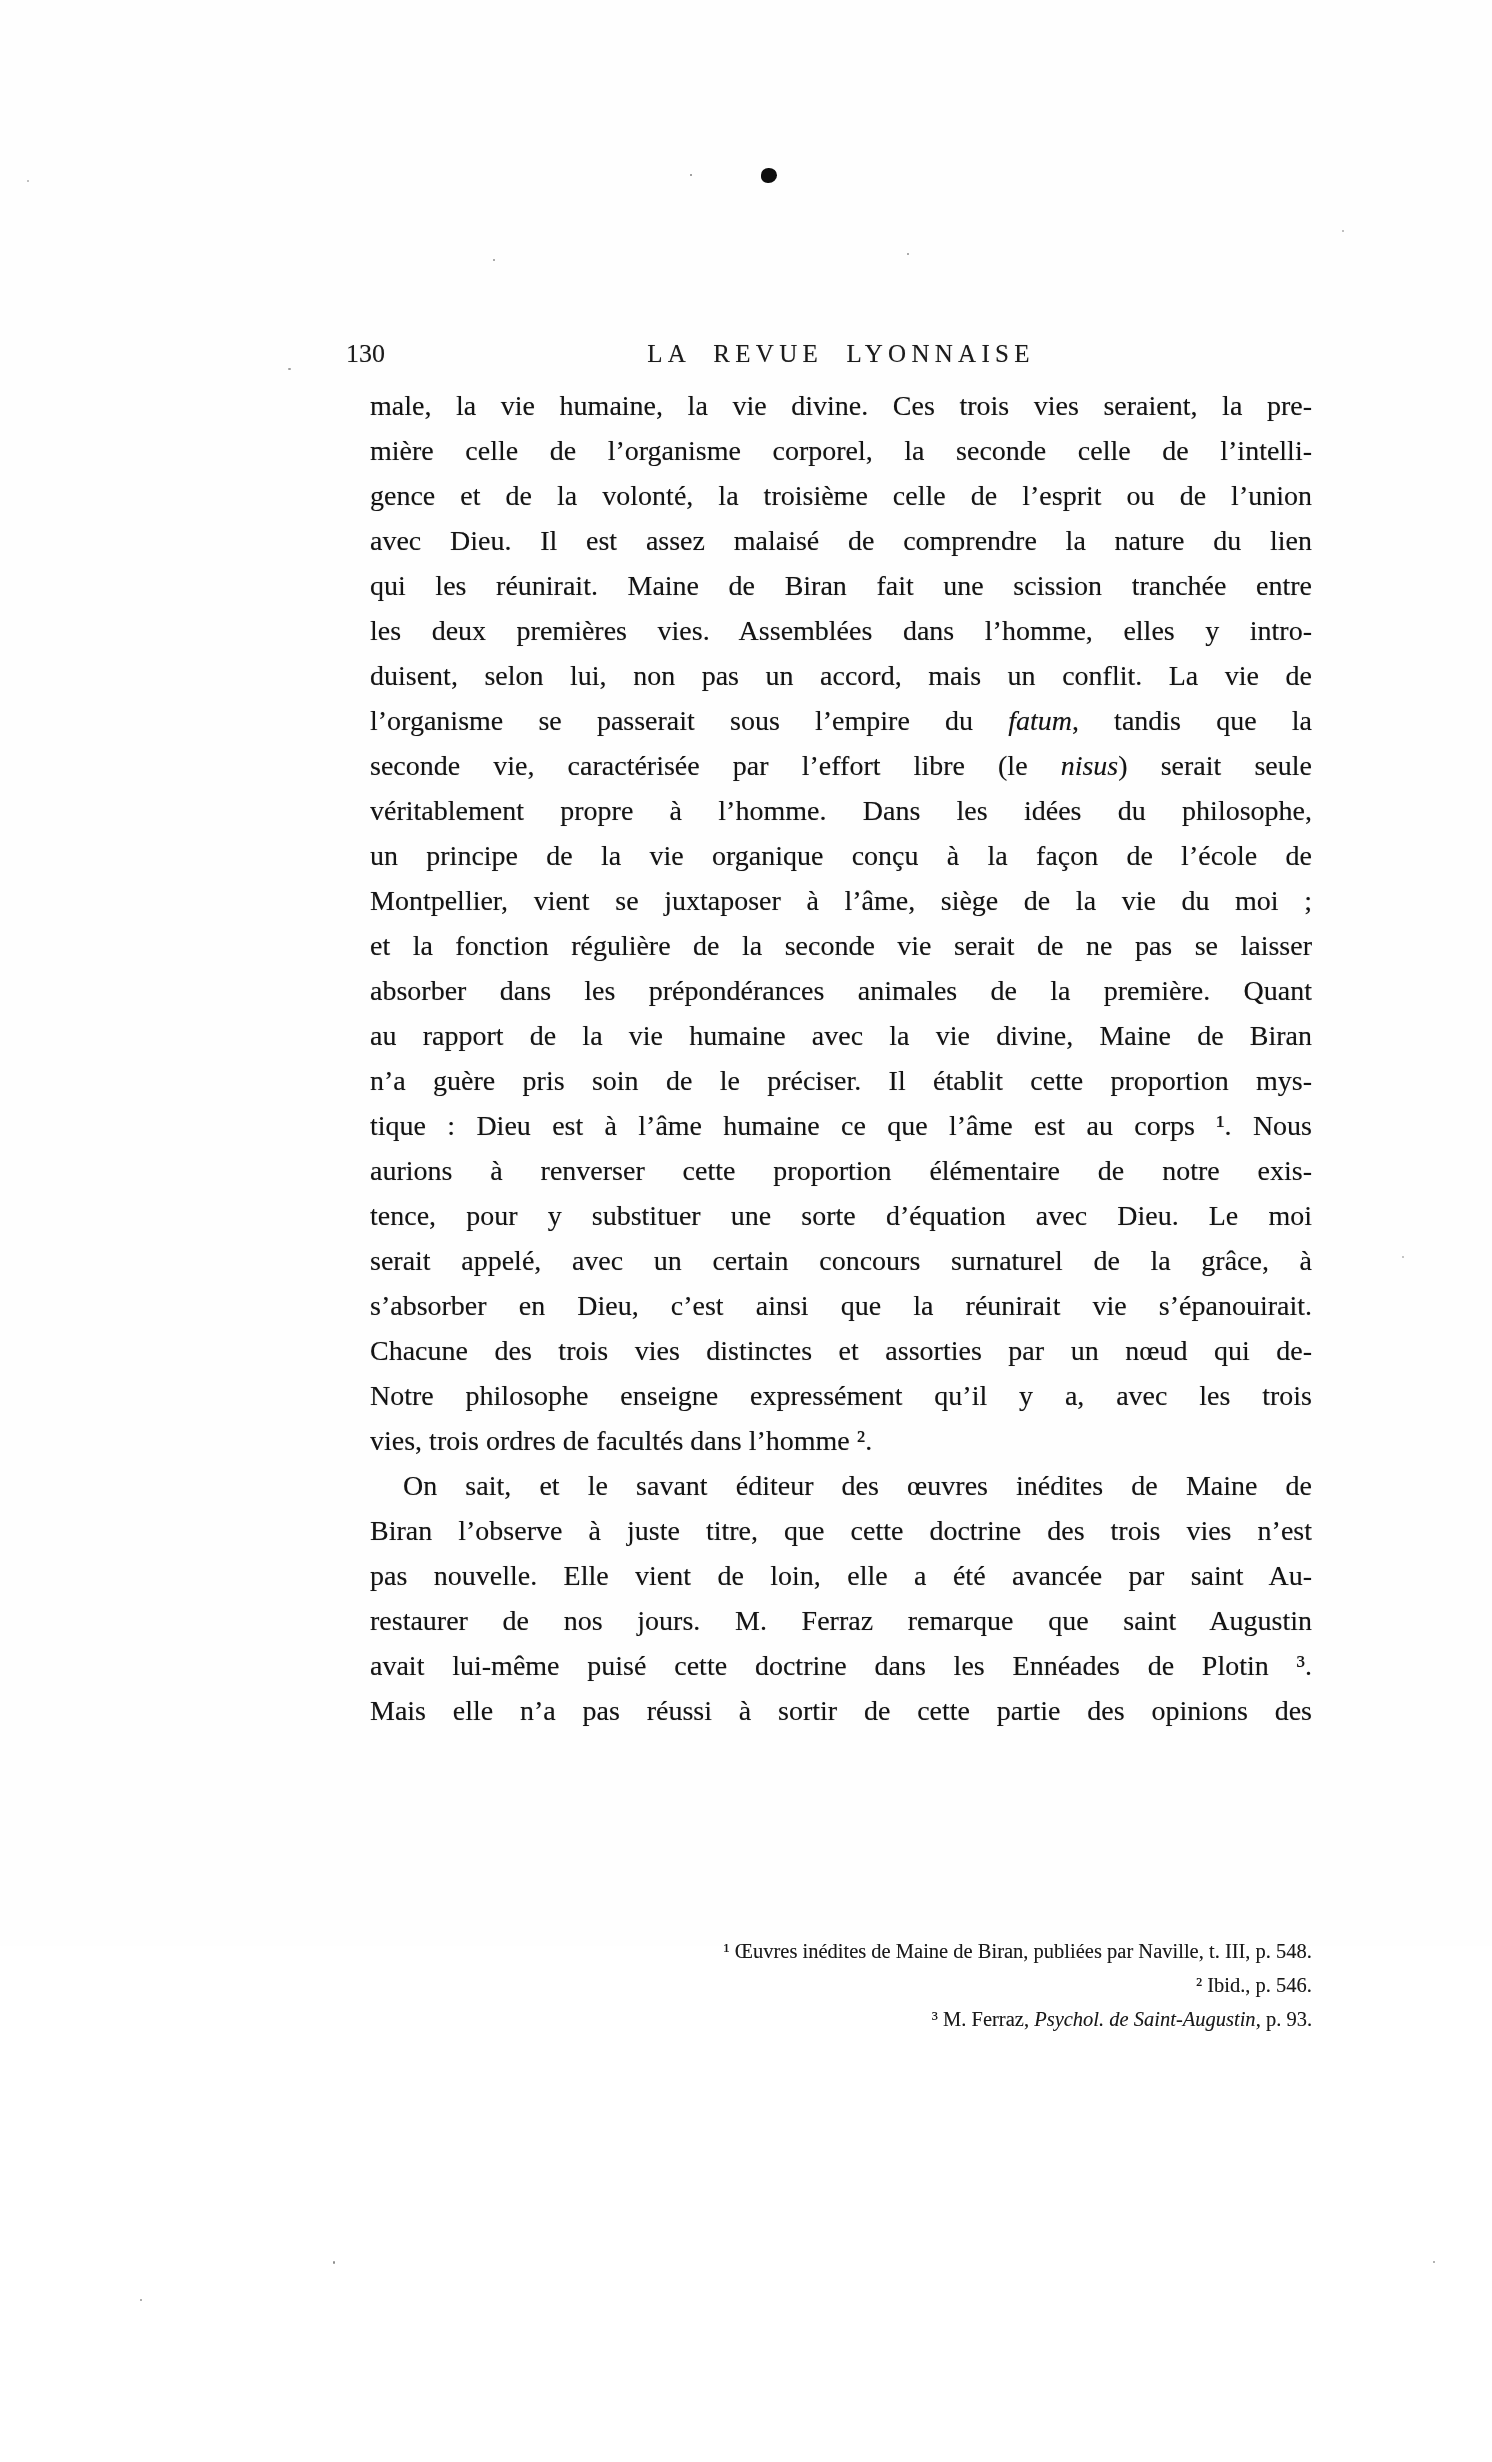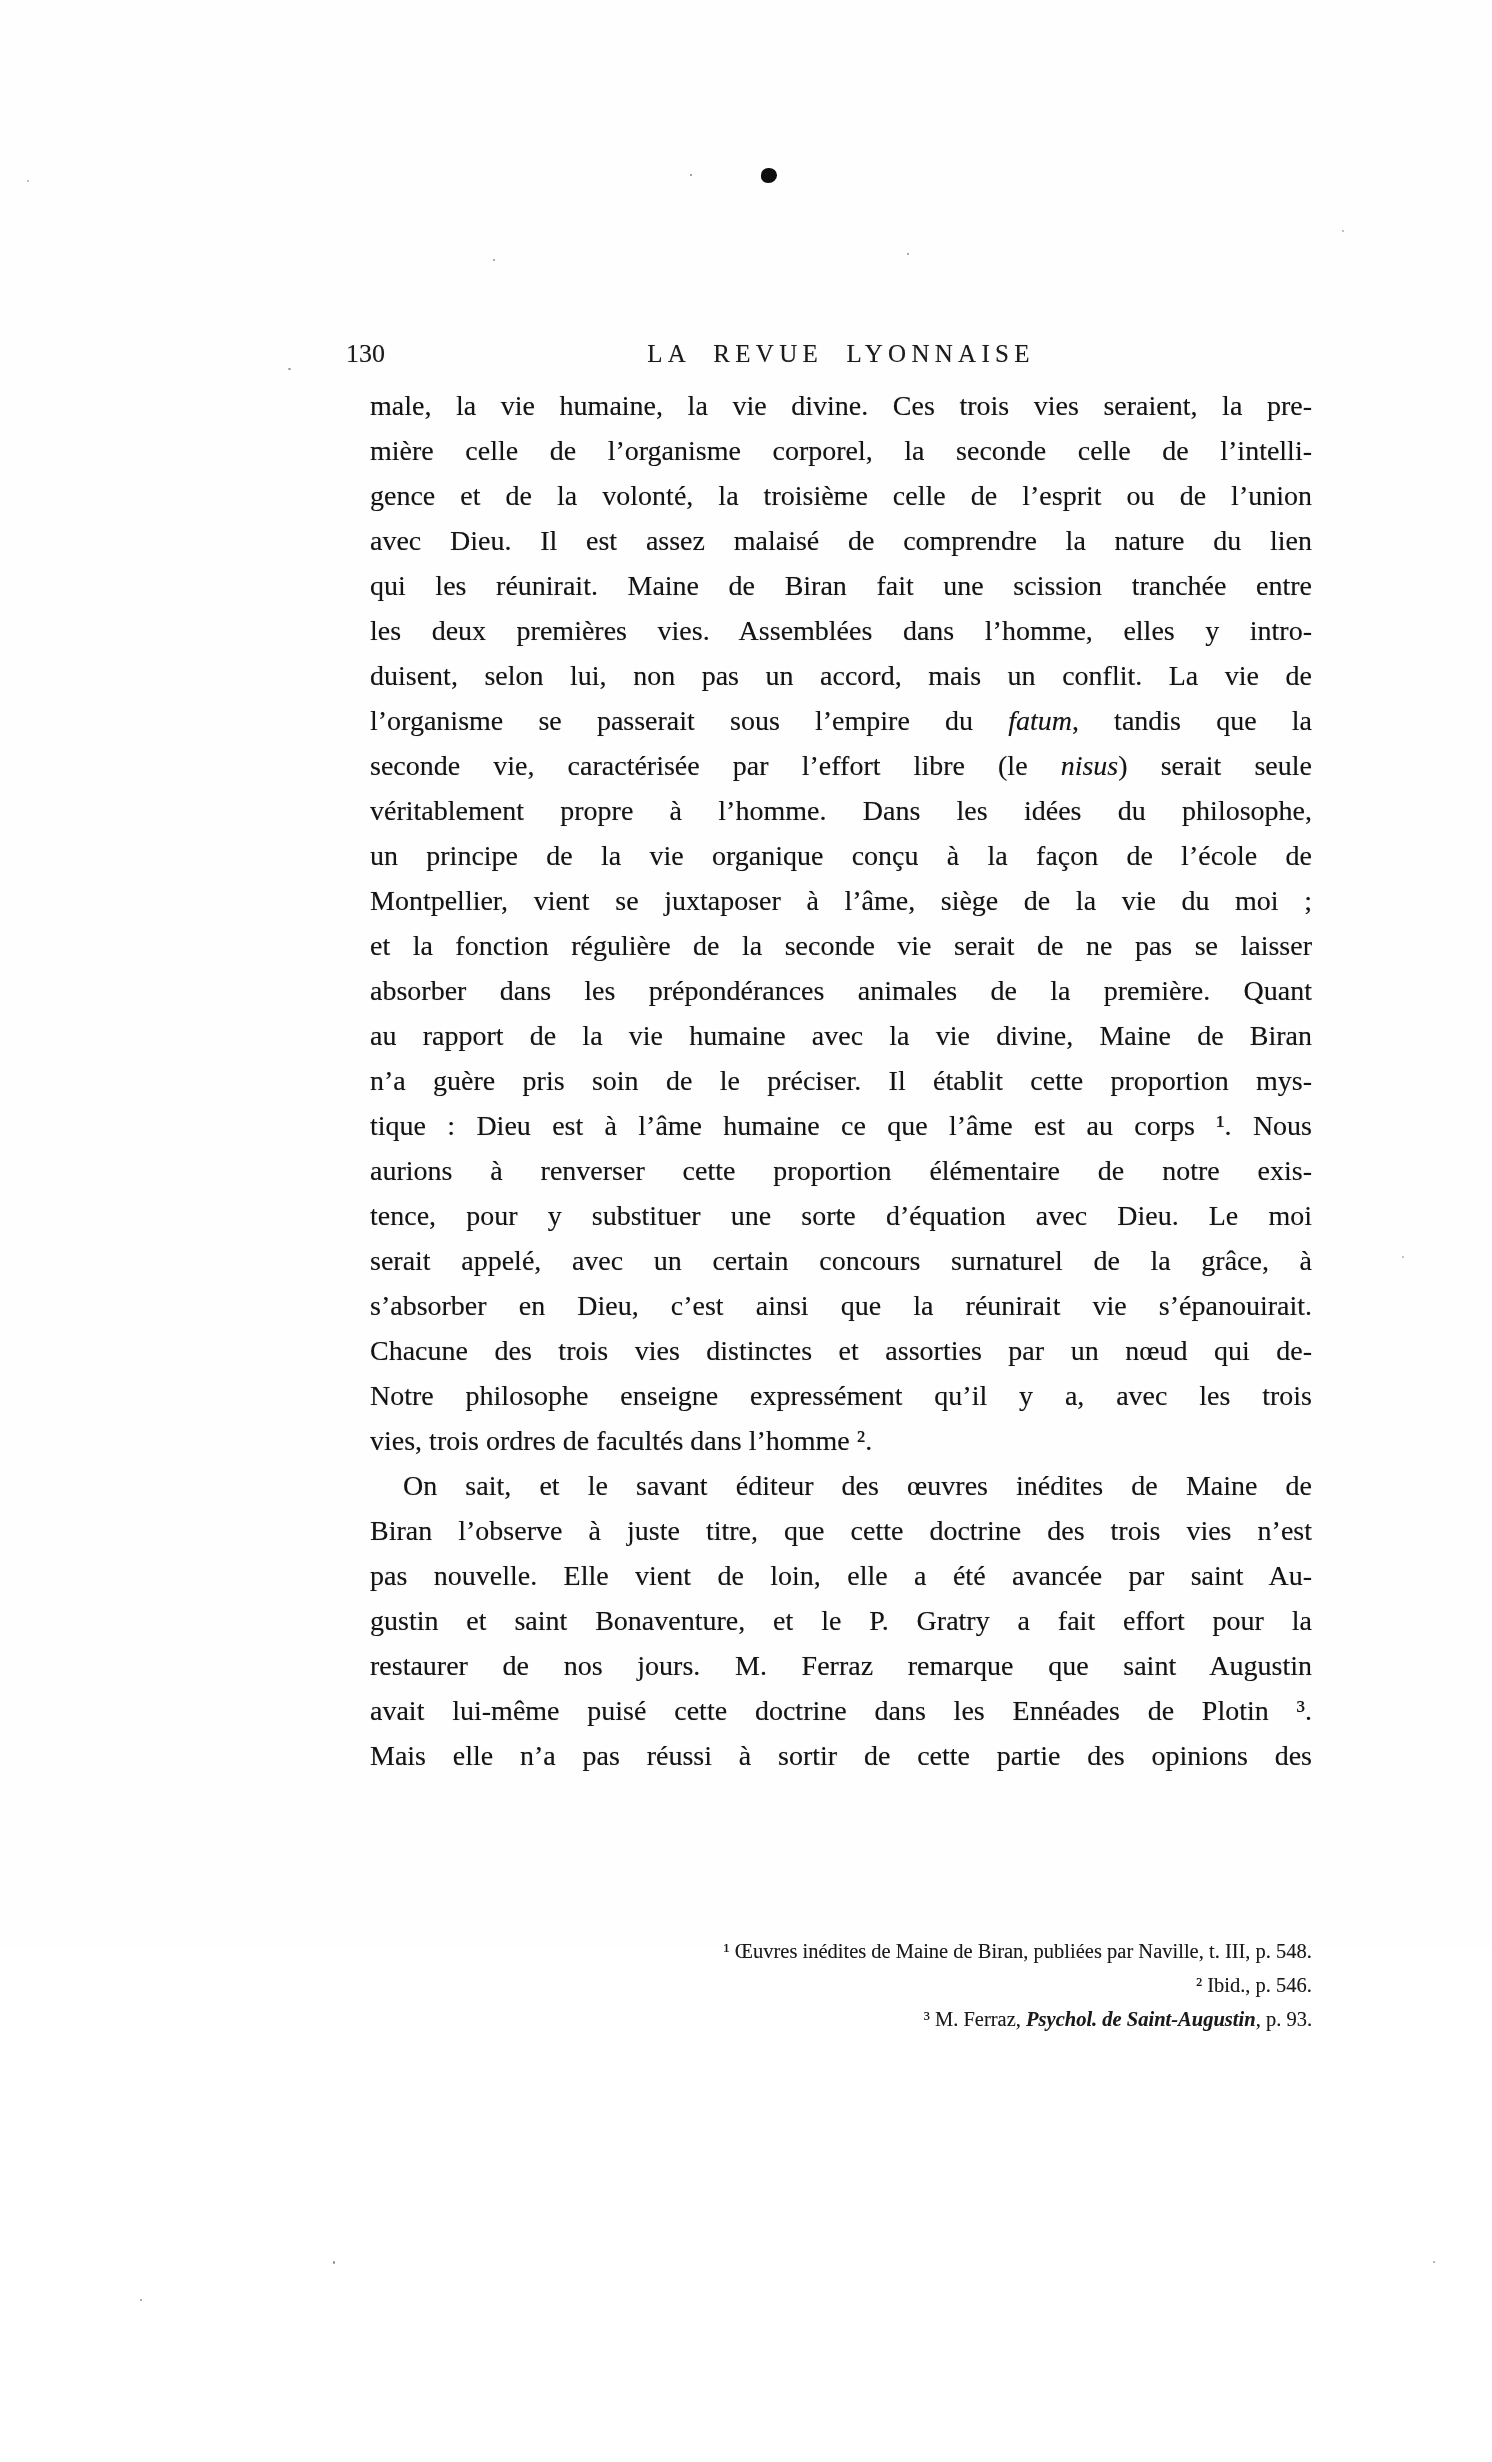--- a/index.html
+++ b/index.html
@@ -43,21 +43,21 @@
   
   .footnotes{
     position:absolute;left:370px;top:1934px;width:942px;
     text-shadow:0 0 0.6px rgba(0,0,0,.35);
   }
   .fl{
     height:34px;line-height:34px;font-size:20.5px;
     padding-left:11.4px;color:#1a1a1a;overflow:hidden;
     text-align:right;
   }
-  .fl i{font-style:italic;font-weight:bold;}
+  .fl i{font-style:italic;}
   
   .ink-spot{
     position:absolute;left:761px;top:168px;width:16px;height:14.5px;
     background:#0e0e0e;border-radius:48% 52% 56% 44%;
   }
   .speck{position:absolute;background:#8f8f8f;border-radius:50%;}
   .s1{left:907px;top:253px;width:2.3px;height:2.3px;}
   .s2{left:493px;top:259px;width:2.3px;height:2.3px;}
   .s3{left:1342px;top:230px;width:2.3px;height:2.3px;background:#aaa;}
   .s4{left:690px;top:174px;width:1.5px;height:1.5px;}
@@ -109,21 +109,20 @@
       <div class="bl just"><span>aurions à renverser cette proportion élémentaire de notre exis-</span></div>
       <div class="bl just"><span>tence, pour y substituer une sorte d’équation avec Dieu. Le moi</span></div>
       <div class="bl just"><span>serait appelé, avec un certain concours surnaturel de la grâce, à</span></div>
       <div class="bl just"><span>s’absorber en Dieu, c’est ainsi que la réunirait vie s’épanouirait.</span></div>
       <div class="bl just"><span>Chacune des trois vies distinctes et assorties par un nœud qui de-</span></div>
       <div class="bl just"><span>Notre philosophe enseigne expressément qu’il y a, avec les trois</span></div>
       <div class="bl"><span>vies, trois ordres de facultés dans l’homme ².</span></div>
       <div class="bl just indent"><span>On sait, et le savant éditeur des œuvres inédites de Maine de</span></div>
       <div class="bl just"><span>Biran l’observe à juste titre, que cette doctrine des trois vies n’est</span></div>
       <div class="bl just"><span>pas nouvelle. Elle vient de loin, elle a été avancée par saint Au-</span></div>
-      <div class="bl just"><span>gustin et saint Bonaventure, et le P. Gratry a fait effort pour la</span></div>
       <div class="bl just"><span>restaurer de nos jours. M. Ferraz remarque que saint Augustin</span></div>
       <div class="bl just"><span>avait lui-même puisé cette doctrine dans les Ennéades de Plotin ³.</span></div>
       <div class="bl just"><span>Mais elle n’a pas réussi à sortir de cette partie des opinions des</span></div>
     </div>
 
   <div class="footnotes" id="footnotes">
       <div class="fl"><span>¹ Œuvres inédites de Maine de Biran, publiées par Naville, t. III, p. 548.</span></div>
       <div class="fl"><span>² Ibid., p. 546.</span></div>
       <div class="fl"><span>³ M. Ferraz, </span><i>Psychol. de Saint-Augustin</i><span>, p. 93.</span></div>
     </div>

